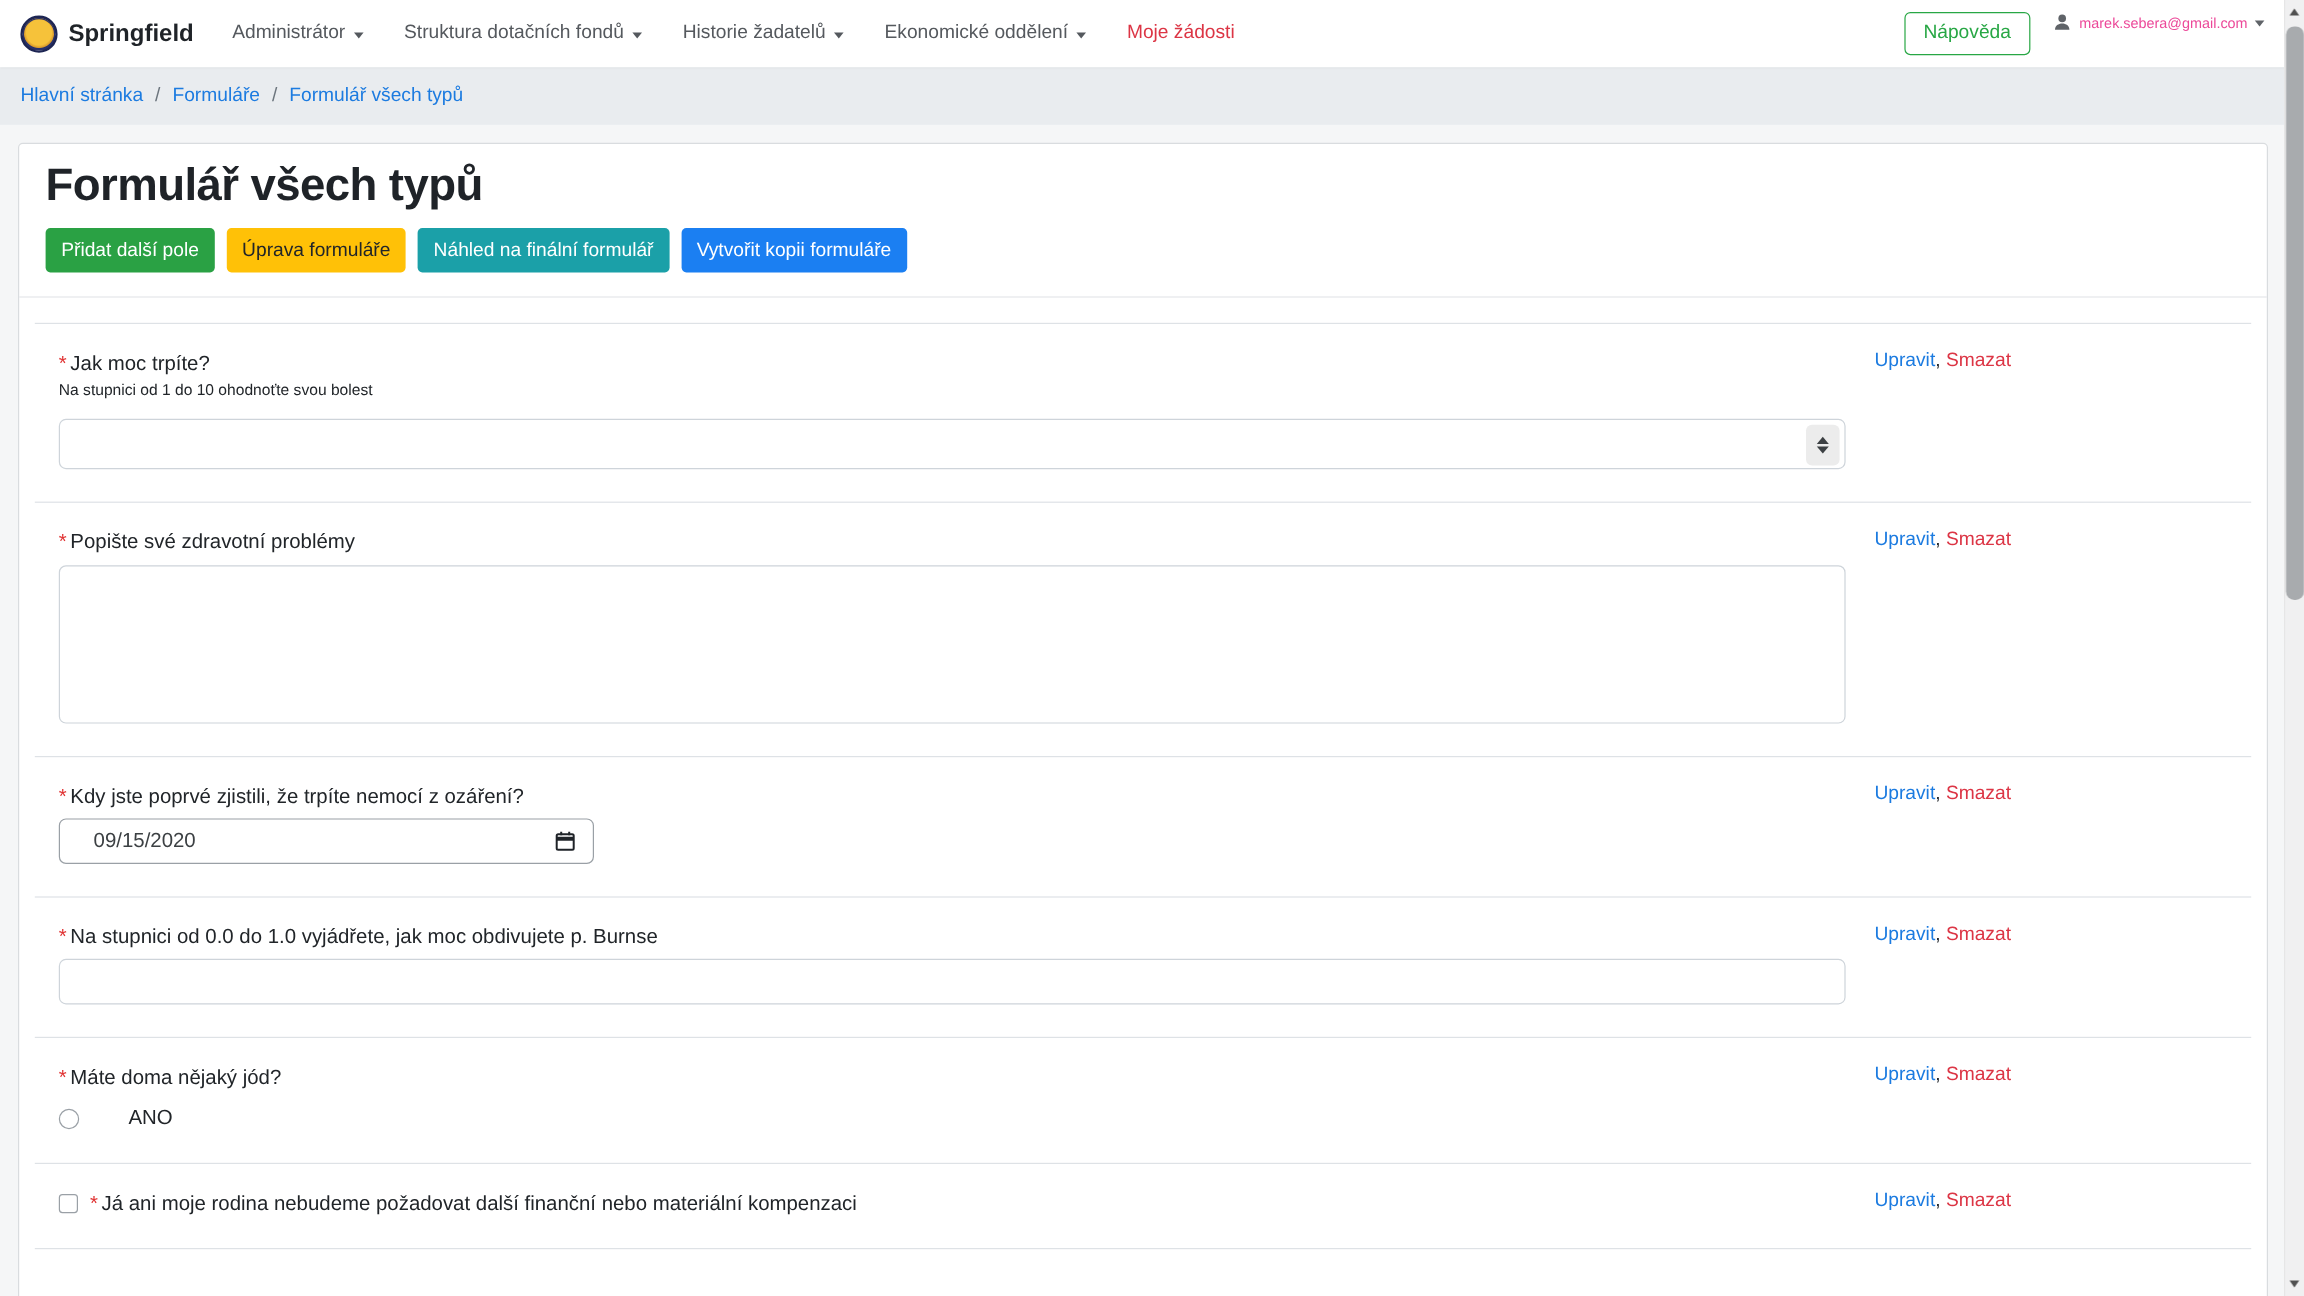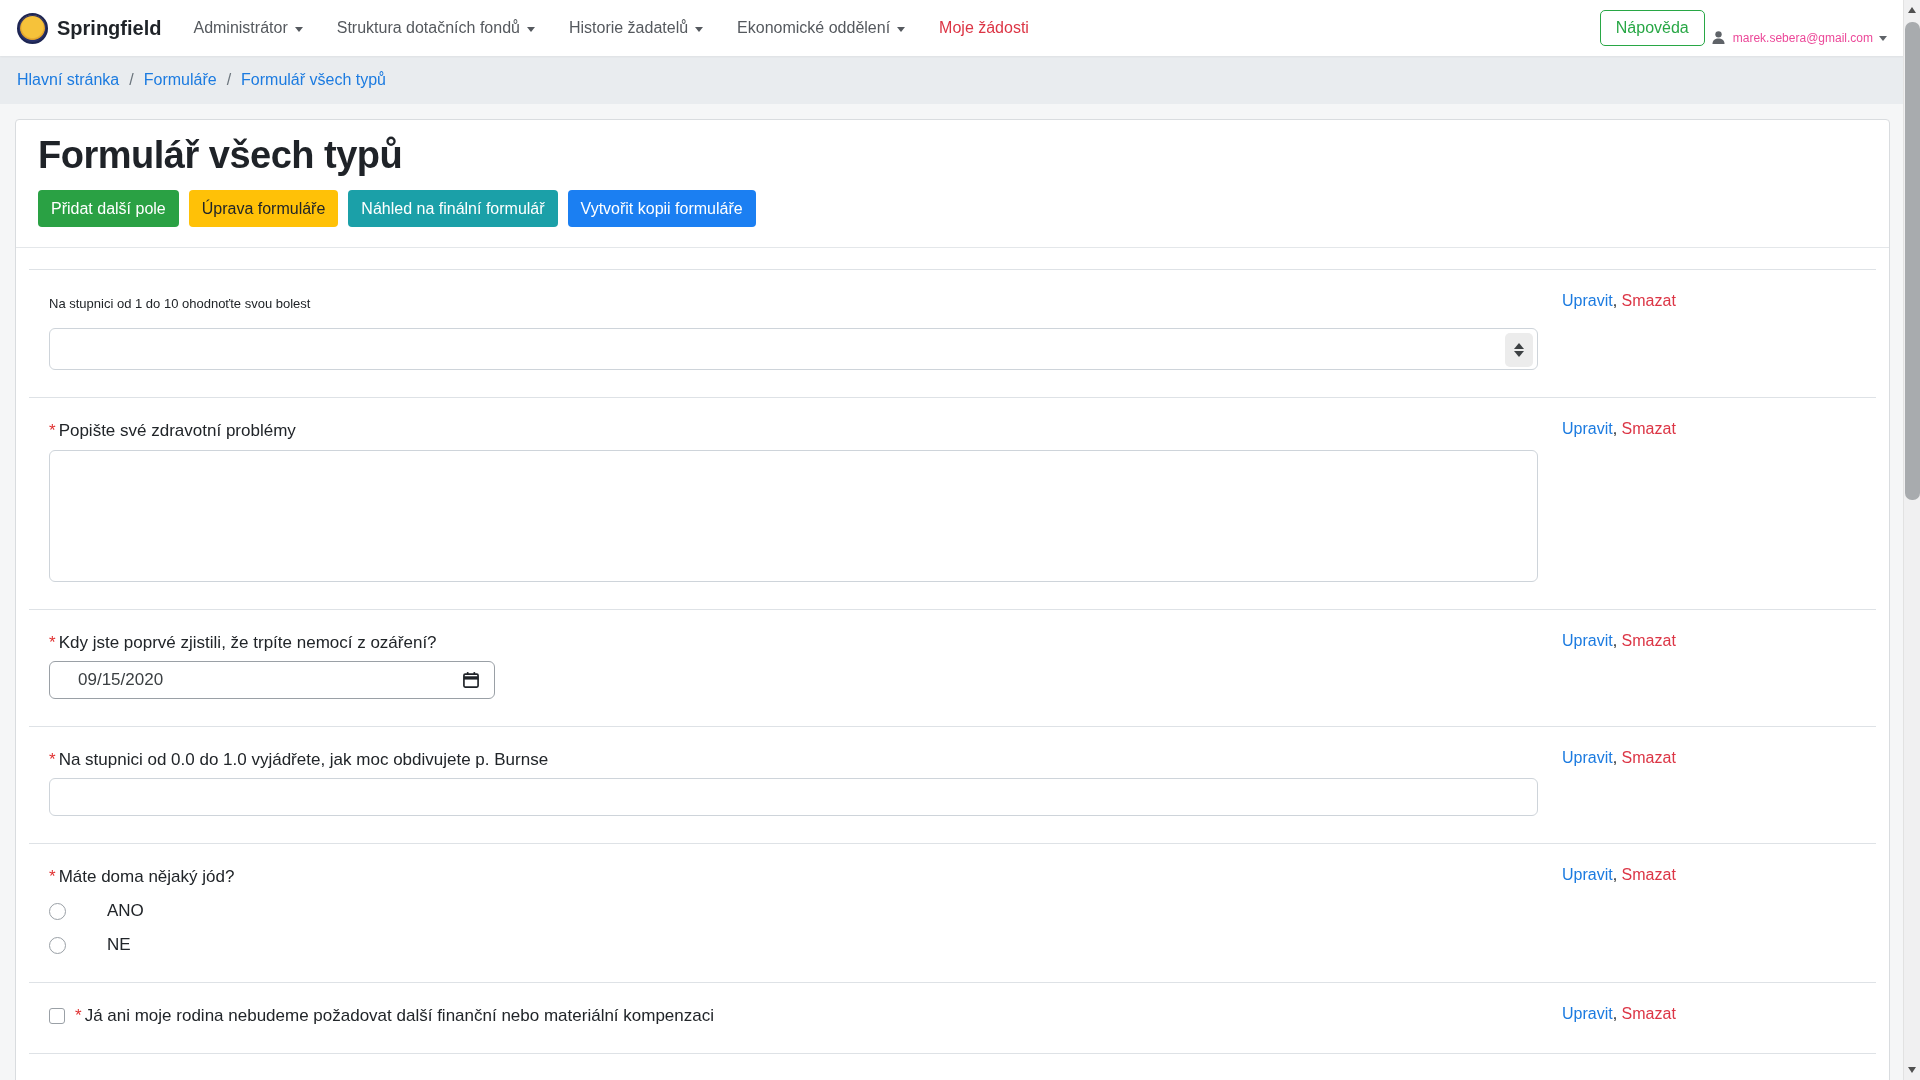--- a/index.html
+++ b/index.html
@@ -11,21 +11,21 @@
   .navbar { height:56px; background:#ffffff; display:flex; align-items:center;
     padding:0 17px; box-shadow:0 1px 2px rgba(0,0,0,.05); position:relative; z-index:2; }
   .brand { display:flex; align-items:center; gap:9px; margin-right:32px; cursor:pointer; }
   .brand-logo { width:31px; height:31px; border-radius:50%; background:radial-gradient(circle at 50% 45%, #f6c23a 0 52%, #d99a2b 62%, #26306b 66%);
     border:2px solid #1d2553; box-shadow:inset 0 0 0 1px #2a3268; }
   .brand-name { font-size:20px; font-weight:700; color:#1f2328; }
   .nav-items { display:flex; align-items:center; gap:34px; }
   .nav-item { font-size:16px; color:#55595e; cursor:pointer; display:flex; align-items:center; gap:7px; white-space:nowrap; }
   .nav-item.accent { color:#dc3545; }
   .caret { width:0; height:0; border-left:4.5px solid transparent; border-right:4.5px solid transparent; border-top:5px solid #55595e; display:inline-block; margin-top:2px; }
-  .nav-right { margin-left:auto; display:flex; align-items:flex-end; gap:5px; padding-right:16px; }
+  .nav-right { margin-left:auto; display:flex; align-items:flex-start; gap:18px; padding-right:16px; }
   .help-btn { border:1px solid #28a745; color:#28a745; background:#fff; border-radius:5px;
     font-size:16px; padding:8px 15px; cursor:pointer; }
   .user-box { display:flex; align-items:center; gap:6px; font-size:12px; color:#ec4899; cursor:pointer; }
   .user-box .caret { border-top-color:#5f6368; }
 
   
   .breadcrumb-bar { height:48px; background:#e9ecef; display:flex; align-items:center; padding:0 17px; }
   .breadcrumb { display:flex; align-items:center; gap:10px; font-size:16px; }
   .breadcrumb a { color:#1c7be0; text-decoration:none; cursor:pointer; }
   .crumb-sep { color:#6c757d; }
@@ -134,20 +134,21 @@
     <div class="toolbar" id="toolbar">
         <button class="tb-btn" style="background: rgb(42, 161, 68);">Přidat další pole</button>
         <button class="tb-btn dark-text" style="background: rgb(255, 193, 7);">Úprava formuláře</button>
         <button class="tb-btn" style="background: rgb(27, 160, 168);">Náhled na finální formulář</button>
         <button class="tb-btn" style="background: rgb(27, 127, 242);">Vytvořit kopii formuláře</button>
       </div>
   </div>
   <div class="fields" id="fields">
       <div class="field-row">
         <div class="field-main">
+          <div class="field-label"><span class="req">*</span><span>Jak moc trpíte?</span></div>
           <div class="field-help">Na stupnici od 1 do 10 ohodnoťte svou bolest</div>
           <div class="control select-box">
             <span class="stepper">
               <span class="stp-up"></span>
               <span class="stp-dn"></span>
             </span>
           </div>
         </div>
         <div class="field-actions"><a class="act-edit">Upravit</a><span>, </span><a class="act-del">Smazat</a></div>
       </div>
@@ -180,24 +181,20 @@
         </div>
         <div class="field-actions"><a class="act-edit">Upravit</a><span>, </span><a class="act-del">Smazat</a></div>
       </div>
       <div class="field-row">
         <div class="field-main">
           <div class="field-label"><span class="req">*</span><span>Máte doma nějaký jód?</span></div>
           <div class="radio-opt">
             <span class="radio-circle"></span>
             <span class="radio-lbl">ANO</span>
           </div>
-          <div class="radio-opt">
-            <span class="radio-circle"></span>
-            <span class="radio-lbl">NE</span>
-          </div>
         </div>
         <div class="field-actions"><a class="act-edit">Upravit</a><span>, </span><a class="act-del">Smazat</a></div>
       </div>
       <div class="field-row">
         <div class="field-main">
           <div class="field-label check-line">
             <span class="checkbox-sq"></span>
             <span class="req">*</span>
             <span>Já ani moje rodina nebudeme požadovat další finanční nebo materiální kompenzaci</span>
           </div>

